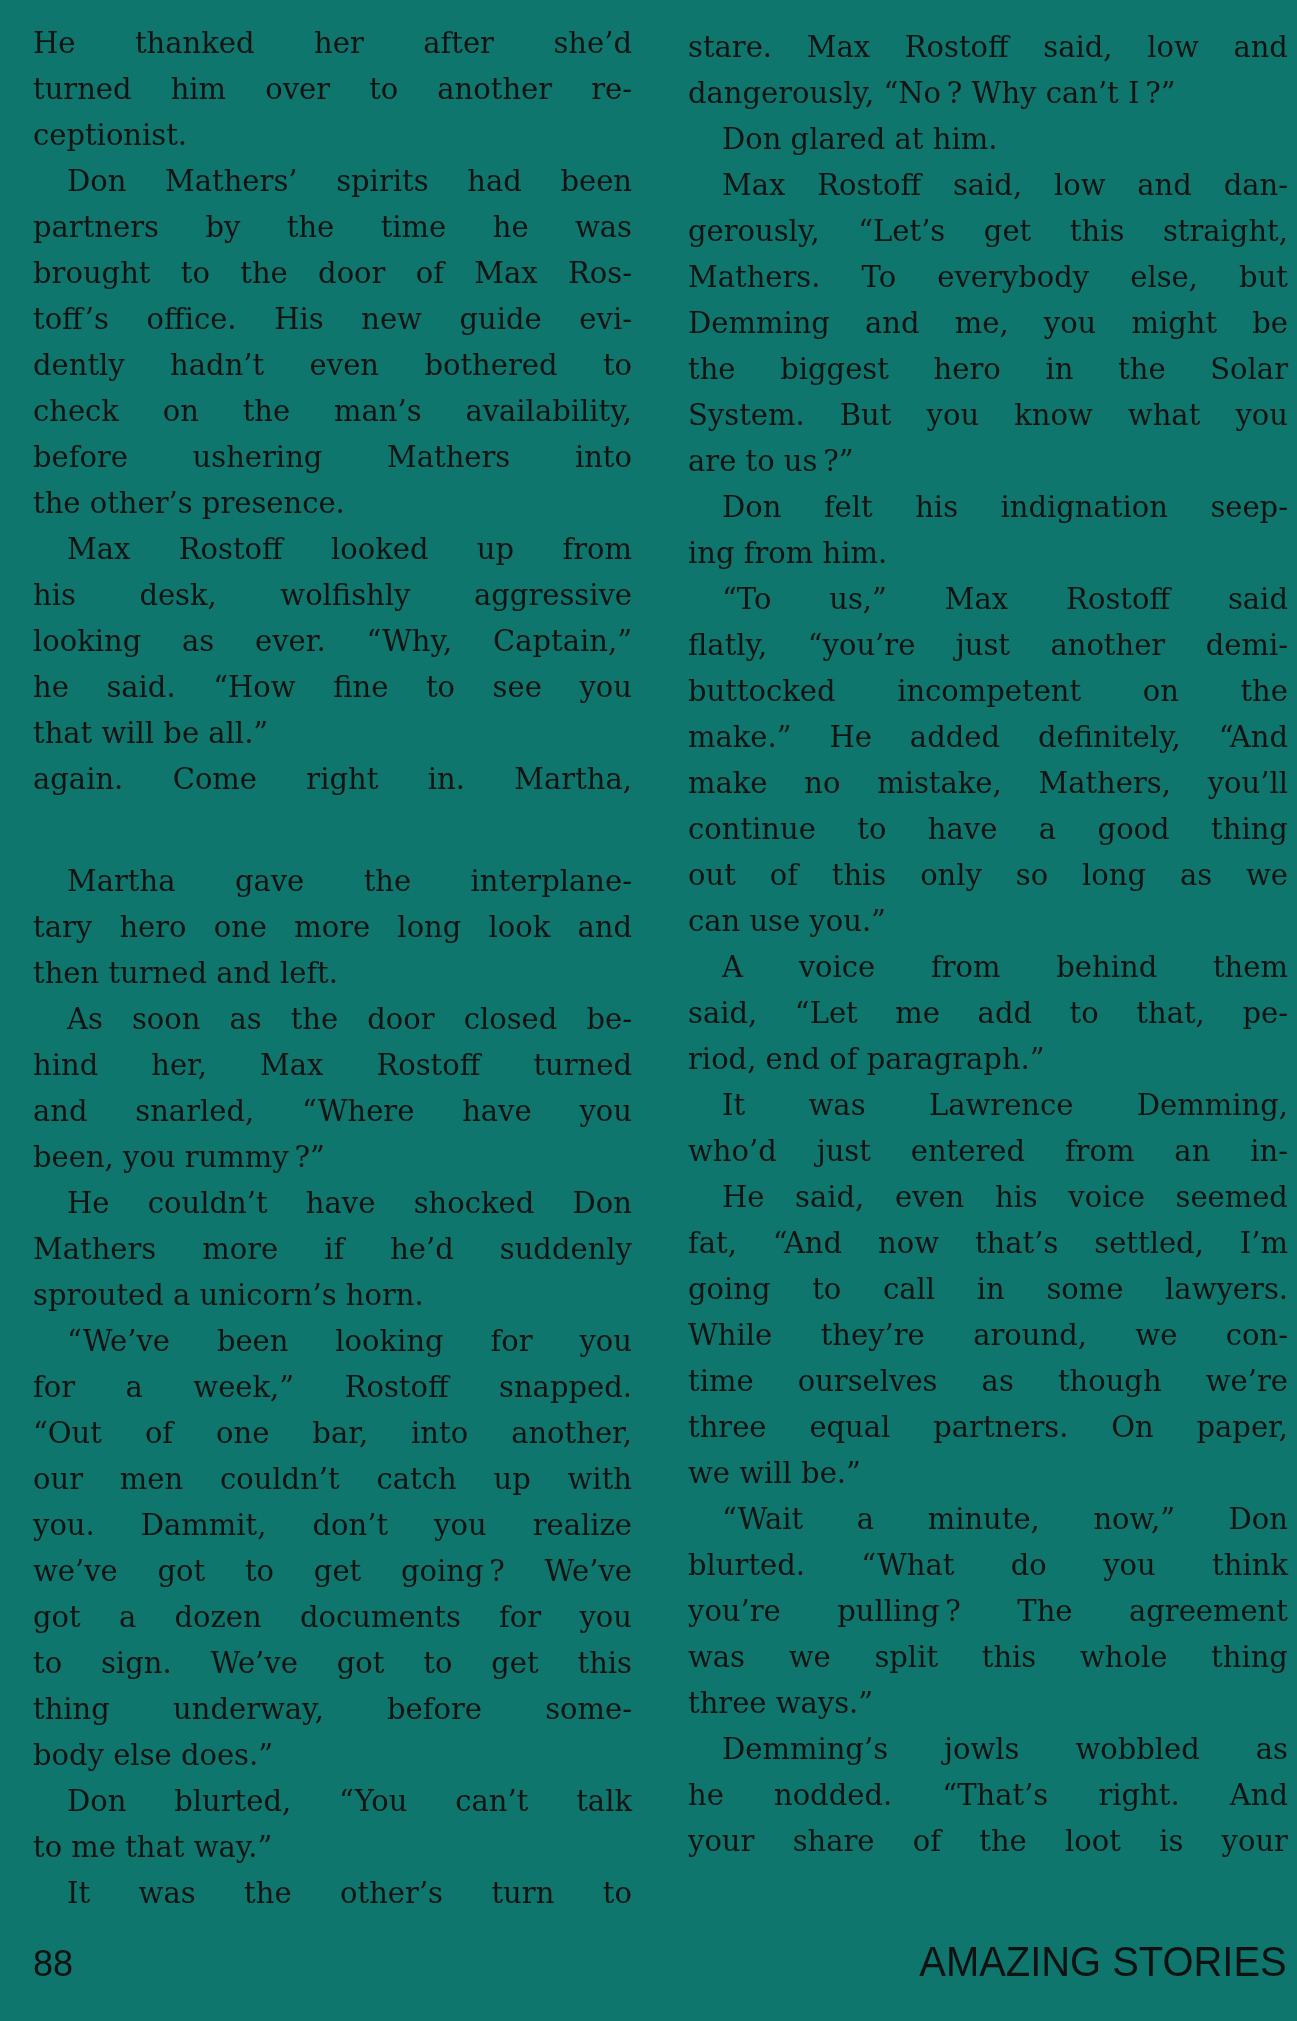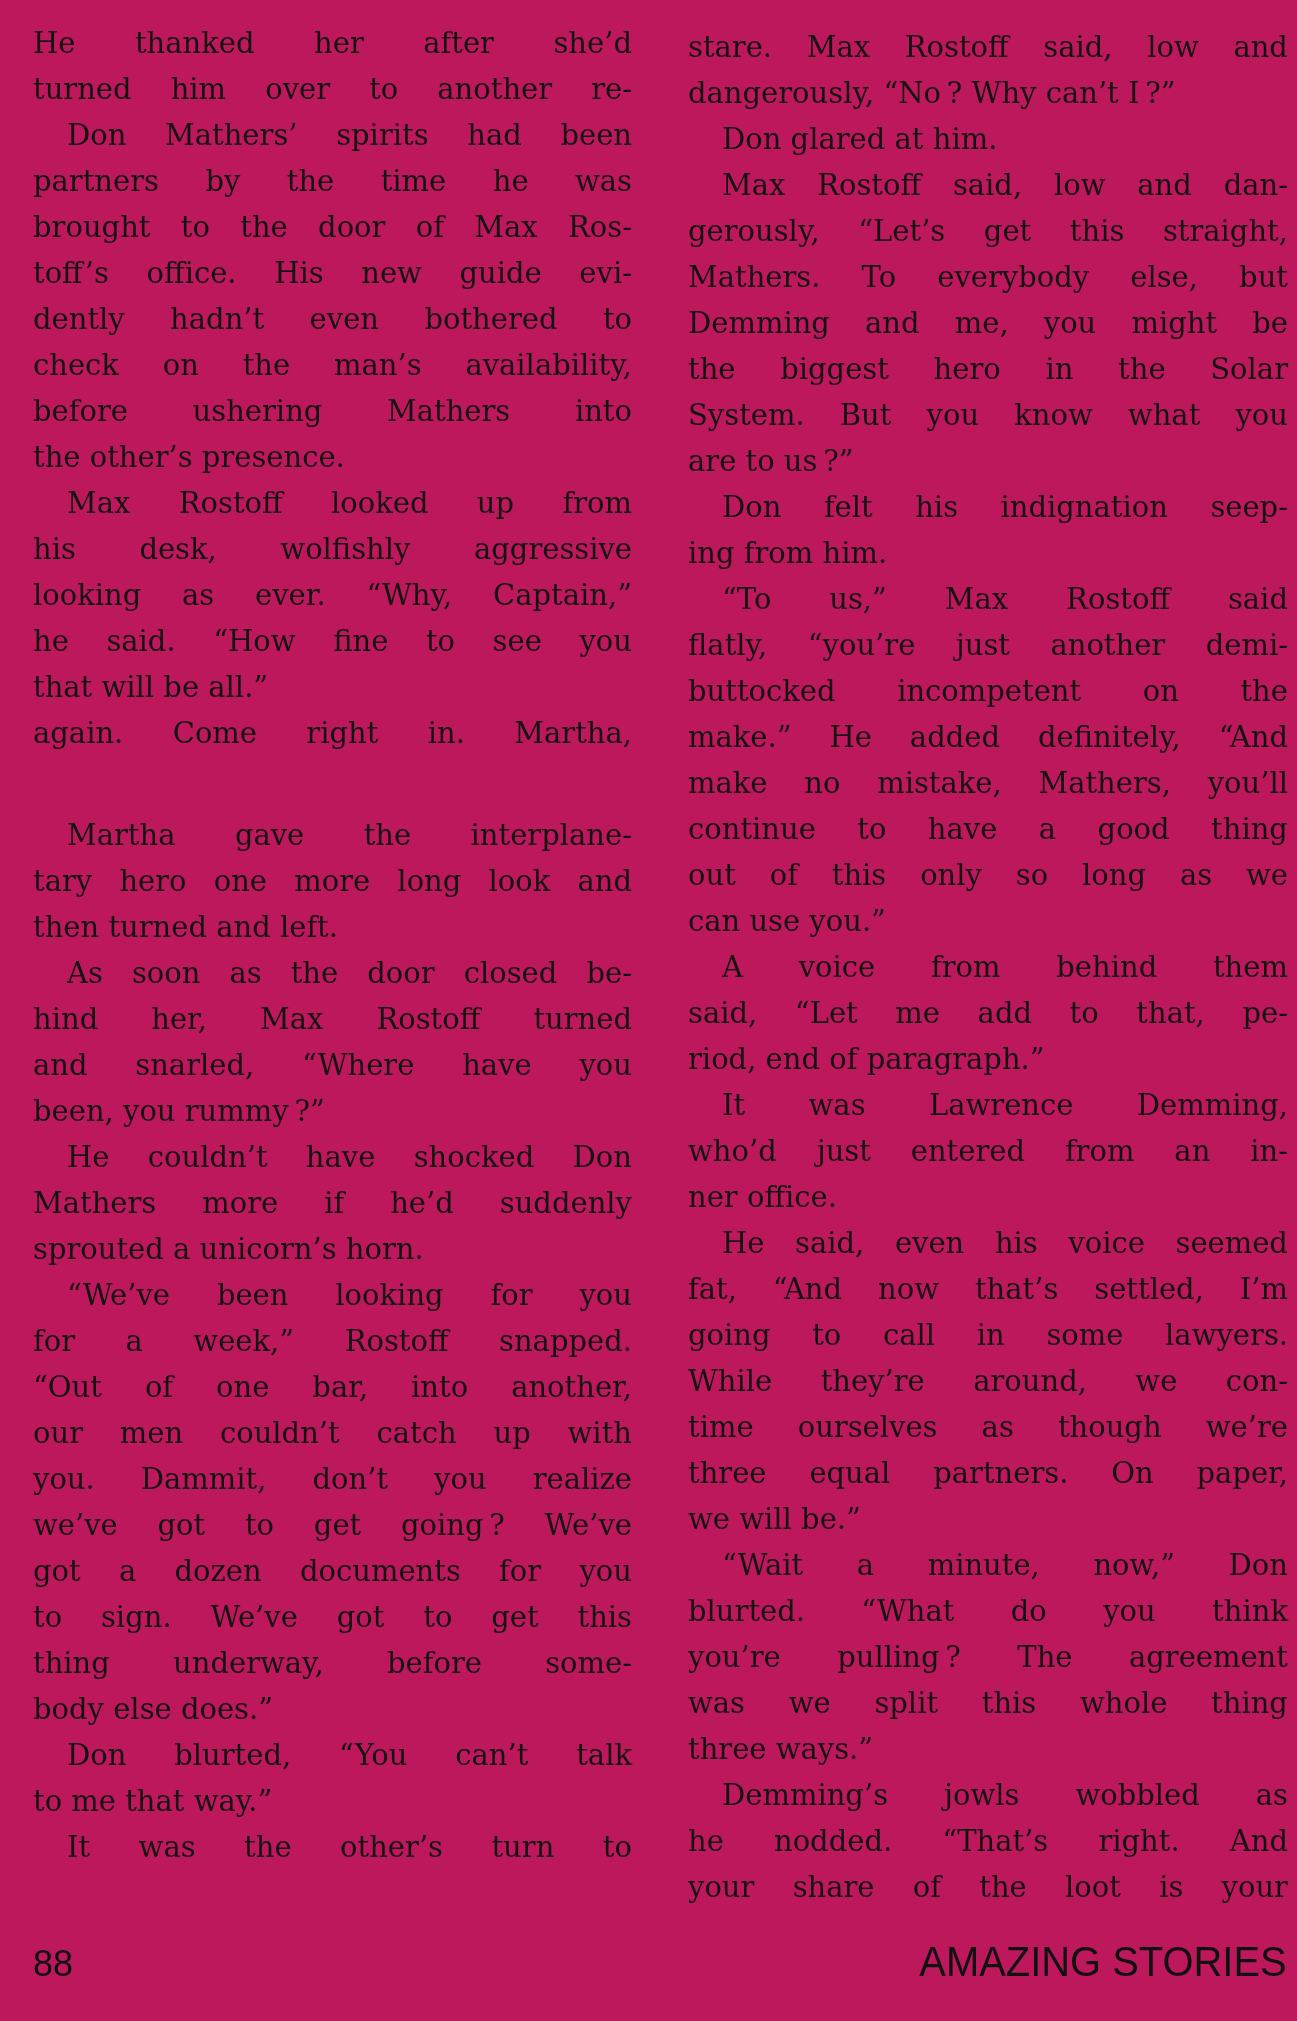--- a/index.html
+++ b/index.html
@@ -1,20 +1,20 @@
 <!DOCTYPE html>
 <html><head>
 <meta charset="utf-8">
 <style>
   html, body { margin: 0; padding: 0; background: #ffffff; }
   .page {
     position: relative;
     width: 1297px;
     height: 2021px;
-    background: #be185d;
+    background: #0f766e;
     font-family: "DejaVu Serif", serif;
     color: #151413;
     overflow: hidden;
   }
   .col { position: absolute; top: 20px; width: 599px; }
   .col-left  { left: 33px; }
   .col-right { left: 688px; top: 24px; width: 600px; }
   .para { margin: 0; }
   .para.gap { margin-top: 56px; }
   .line {
@@ -62,20 +62,21 @@
           <span>she’d</span>
         </div>
         <div class="line j">
           <span>turned</span>
           <span>him</span>
           <span>over</span>
           <span>to</span>
           <span>another</span>
           <span>re-</span>
         </div>
+        <div class="line">ceptionist.</div>
       </div>
       <div class="para">
         <div class="line j ind">
           <span>Don</span>
           <span>Mathers’</span>
           <span>spirits</span>
           <span>had</span>
           <span>been</span>
         </div>
         <div class="line j">
@@ -473,21 +474,20 @@
           <span>Demming,</span>
         </div>
         <div class="line j">
           <span>who’d</span>
           <span>just</span>
           <span>entered</span>
           <span>from</span>
           <span>an</span>
           <span>in-</span>
         </div>
-        <div class="line">ner office.</div>
       </div>
       <div class="para">
         <div class="line j ind">
           <span>He</span>
           <span>said,</span>
           <span>even</span>
           <span>his</span>
           <span>voice</span>
           <span>seemed</span>
         </div>

